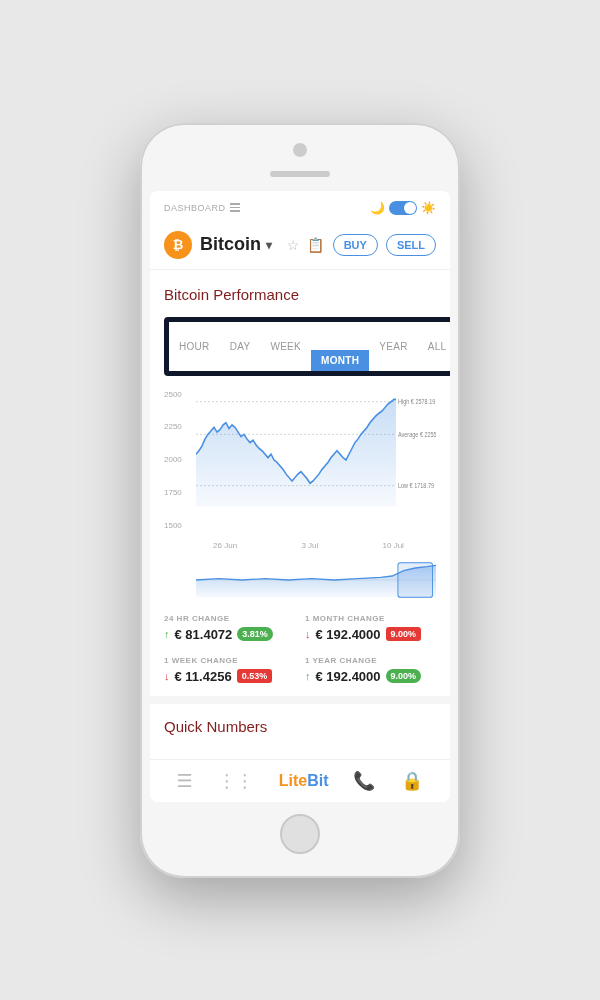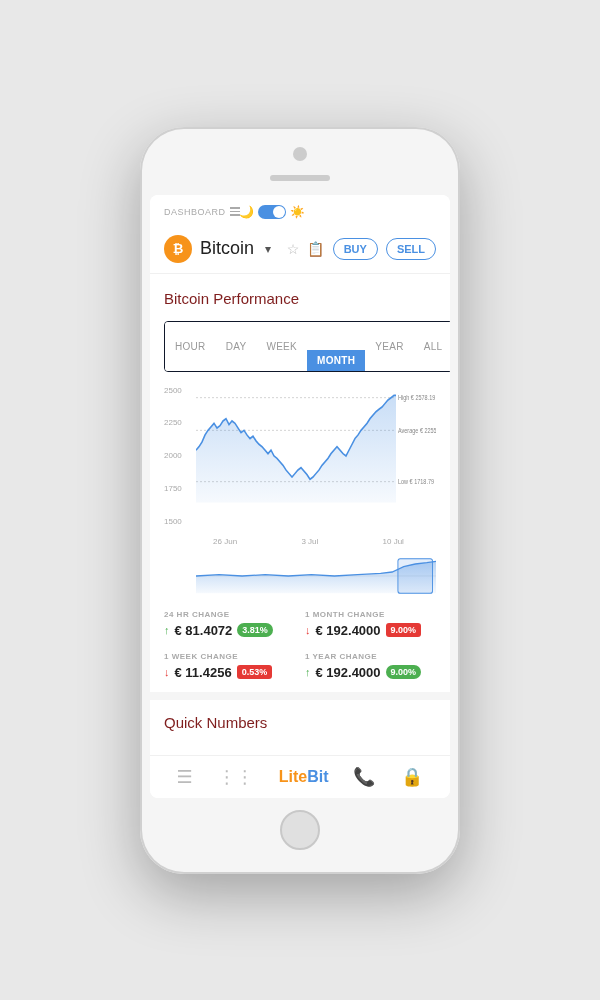--- a/index.html
+++ b/index.html
@@ -45,20 +45,21 @@
       width: 100%;
       background: #fff;
       border-radius: 8px;
       overflow: hidden;
       flex: 1;
     }
 
     
     .dashboard-bar {
       display: flex;
+      justify-content: space-between;
       align-items: center;
       padding: 10px 14px 8px;
       background: #fff;
     }
 
     .dashboard-label {
       font-size: 9px;
       color: #aaa;
       letter-spacing: 0.5px;
       display: flex;
@@ -123,25 +124,25 @@
       display: flex;
       align-items: center;
       justify-content: center;
       color: #fff;
       font-size: 13px;
       font-weight: bold;
     }
 
     .coin-name {
       font-size: 18px;
-      font-weight: 400;
+      font-weight: 700;
       color: #222;
       display: flex;
       align-items: center;
-      gap: 11px;
+      gap: 5px;
     }
 
     .coin-name .chevron {
       font-size: 12px;
       color: #555;
     }
 
     .coin-actions {
       margin-left: auto;
       display: flex;
@@ -181,21 +182,21 @@
       font-weight: 400;
       color: #7f1d1d;
       margin-bottom: 14px;
     }
 
     
     .time-selector {
       display: flex;
       gap: 0;
       margin-bottom: 14px;
-      border: 1px solid #0f172a;
+      border: 5px solid #0f172a;
       border-radius: 4px;
       overflow: hidden;
       width: fit-content;
     }
 
     .time-btn {
       padding: 5px 10px;
       font-size: 10px;
       color: #999;
       background: #fff;

